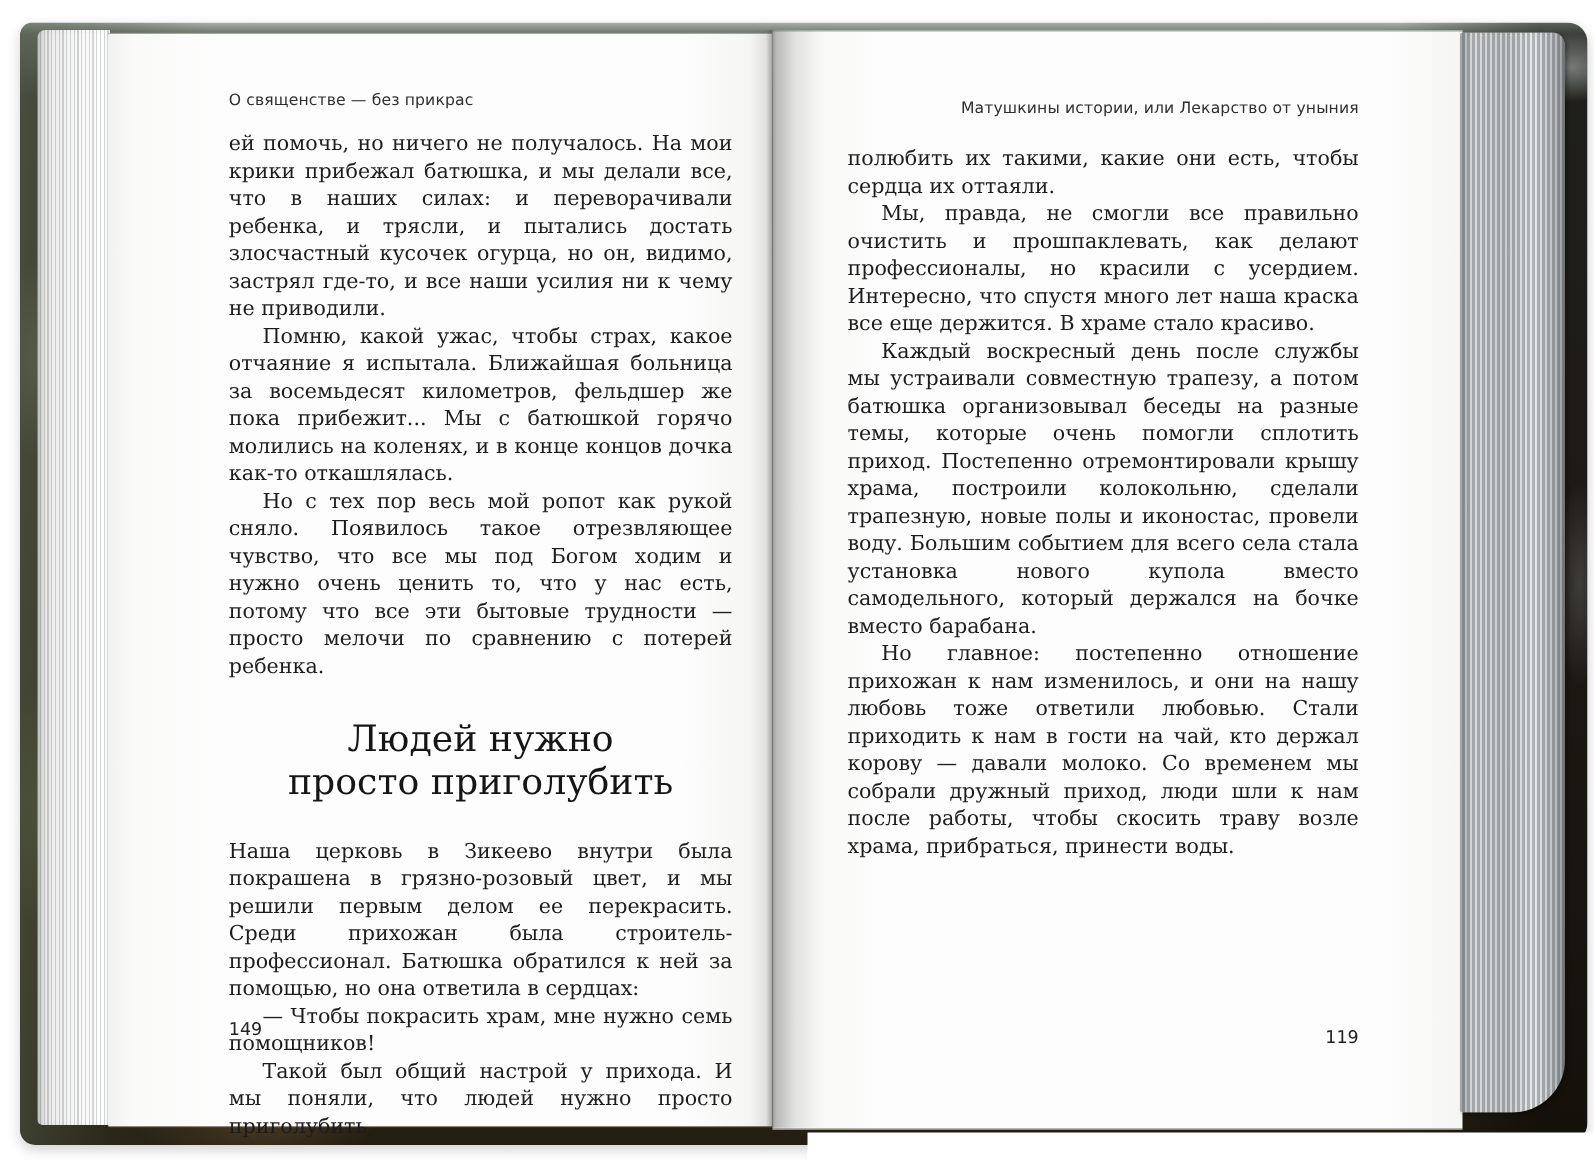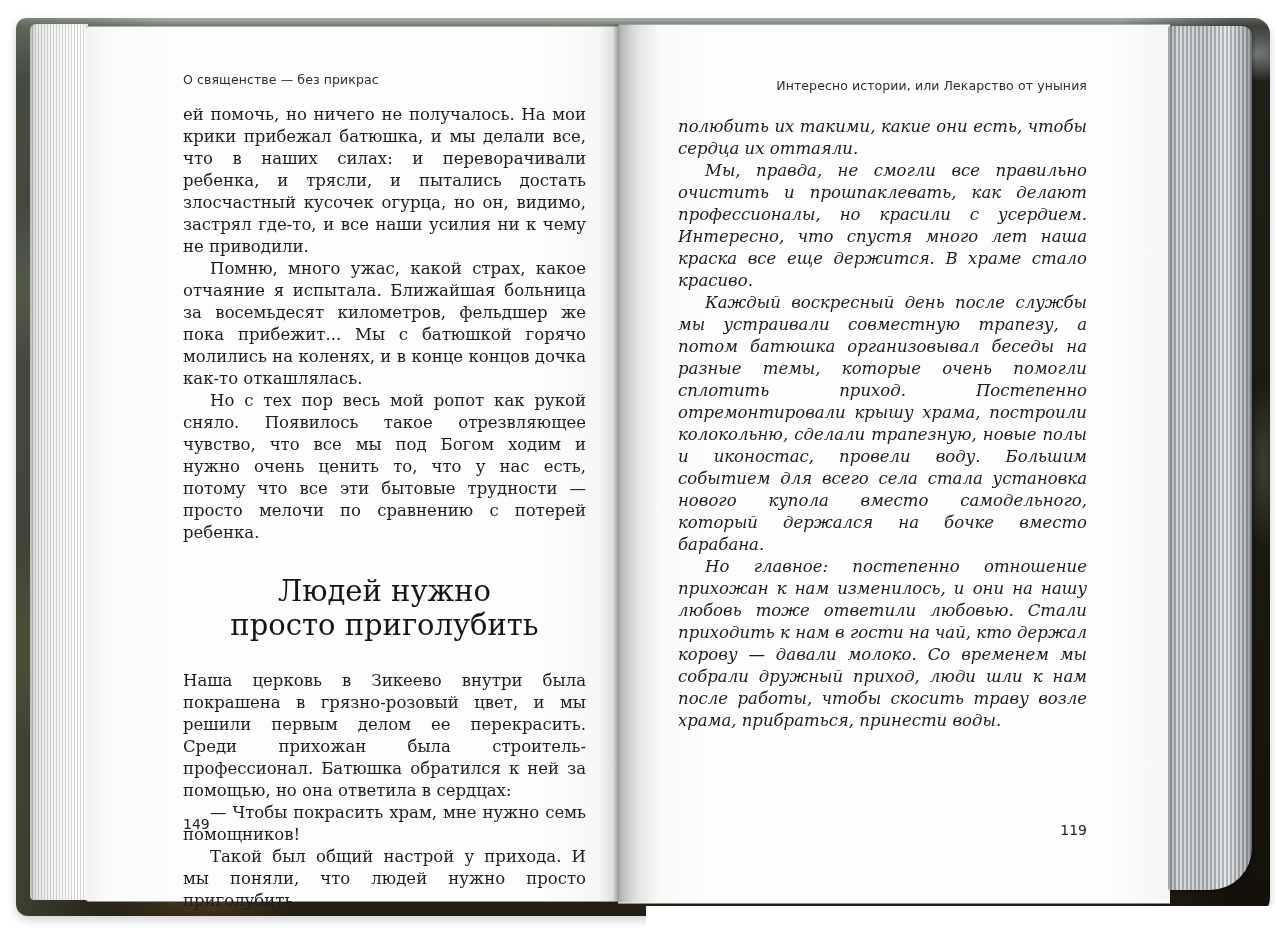--- a/index.html
+++ b/index.html
@@ -83,21 +83,21 @@
   }
   .head-left{left:183px;top:72px;width:403px;text-align:left;}
   .head-right{left:678px;top:78px;width:409px;text-align:right;}
 
   .body-text{
     position:absolute;
     font-size:16.5px;line-height:22px;color:#1c1c1c;
     text-align:justify;
   }
   .text-left{left:183px;top:104px;width:403px;}
-  .text-right{left:678px;top:116px;width:409px;font-style:italic;}
+  .text-right{left:678px;top:116px;width:409px;}
   .body-text p{margin:0;}
   .body-text p.indent{text-indent:27px;}
 
   .section-heading{
     font-size:29px;line-height:34px;font-weight:400;
     text-align:center;text-indent:0;
     margin:30px 0 28px 0;color:#151515;
   }
 
   .page-number{
@@ -118,36 +118,36 @@
   <div class="page page-left"></div>
   <div class="page page-right"></div>
   <div class="fore-edge"></div>
   <div class="gutter"></div>
   <div class="bg-patch"></div>
 
   <div class="running-head head-left">О священстве — без прикрас</div>
 
   <div class="body-text text-left">
     <p>ей помочь, но ничего не получалось. На мои крики прибежал батюшка, и мы делали все, что в наших силах: и переворачивали ребенка, и трясли, и пытались достать злосчастный кусочек огурца, но он, видимо, застрял где-то, и все наши усилия ни к чему не приводили.</p>
-    <p class="indent">Помню, много ужас, какой страх, какое отчаяние я испытала. Ближайшая больница за восемьдесят километров, фельдшер же пока прибежит... Мы с батюшкой горячо молились на коленях, и в конце концов дочка как-то откашлялась.</p>
+    <p class="indent">Помню, какой ужас, чтобы страх, какое отчаяние я испытала. Ближайшая больница за восемьдесят километров, фельдшер же пока прибежит... Мы с батюшкой горячо молились на коленях, и в конце концов дочка как-то откашлялась.</p>
     <p class="indent">Но с тех пор весь мой ропот как рукой сняло. Появилось такое отрезвляющее чувство, что все мы под Богом ходим и нужно очень ценить то, что у нас есть, потому что все эти бытовые трудности — просто мелочи по сравнению с потерей ребенка.</p>
 
     <h2 class="section-heading">
       <span>Людей нужно</span><br>
       <span>просто приголубить</span>
     </h2>
 
     <p>Наша церковь в Зикеево внутри была покрашена в грязно-розовый цвет, и мы решили первым делом ее перекрасить. Среди прихожан была строитель-профессионал. Батюшка обратился к ней за помощью, но она ответила в сердцах:</p>
     <p class="indent">— Чтобы покрасить храм, мне нужно семь помощников!</p>
     <p class="indent">Такой был общий настрой у прихода. И мы поняли, что людей нужно просто приголубить,</p>
   </div>
 
   <div class="page-number num-left">149</div>
 
-  <div class="running-head head-right">Интересно истории, или Лекарство от уныния</div>
+  <div class="running-head head-right">Матушкины истории, или Лекарство от уныния</div>
 
   <div class="body-text text-right">
     <p>полюбить их такими, какие они есть, чтобы сердца их оттаяли.</p>
     <p class="indent">Мы, правда, не смогли все правильно очистить и прошпаклевать, как делают профессионалы, но красили с усердием. Интересно, что спустя много лет наша краска все еще держится. В храме стало красиво.</p>
     <p class="indent">Каждый воскресный день после службы мы устраивали совместную трапезу, а потом батюшка организовывал беседы на разные темы, которые очень помогли сплотить приход. Постепенно отремонтировали крышу храма, построили колокольню, сделали трапезную, новые полы и иконостас, провели воду. Большим событием для всего села стала установка нового купола вместо самодельного, который держался на бочке вместо барабана.</p>
     <p class="indent">Но главное: постепенно отношение прихожан к нам изменилось, и они на нашу любовь тоже ответили любовью. Стали приходить к нам в гости на чай, кто держал корову — давали молоко. Со временем мы собрали дружный приход, люди шли к нам после работы, чтобы скосить траву возле храма, прибраться, принести воды.</p>
   </div>
 
   <div class="page-number num-right">119</div>
 

